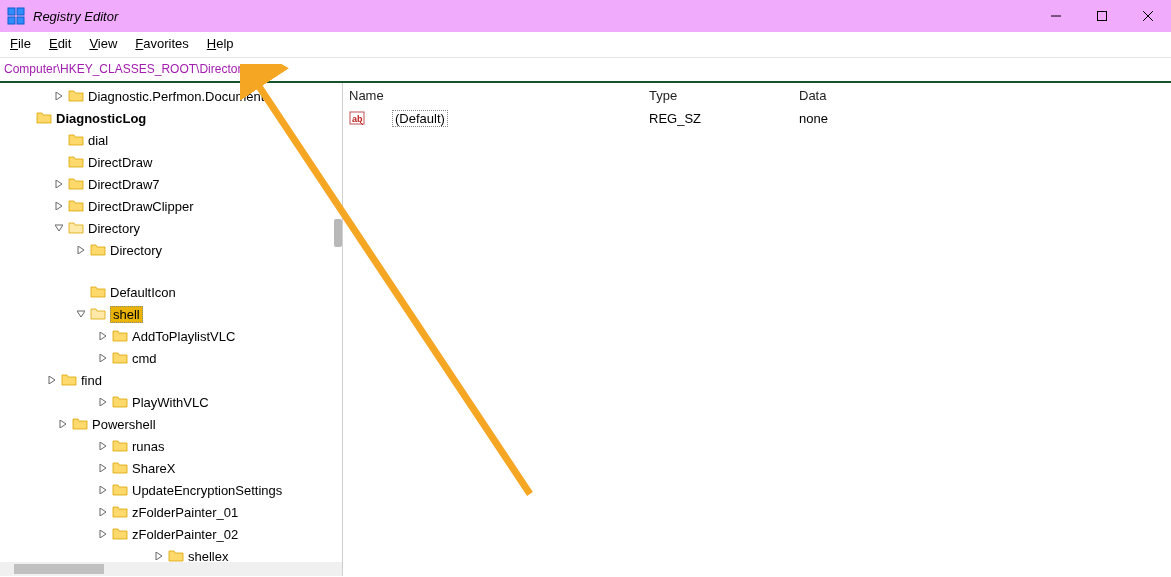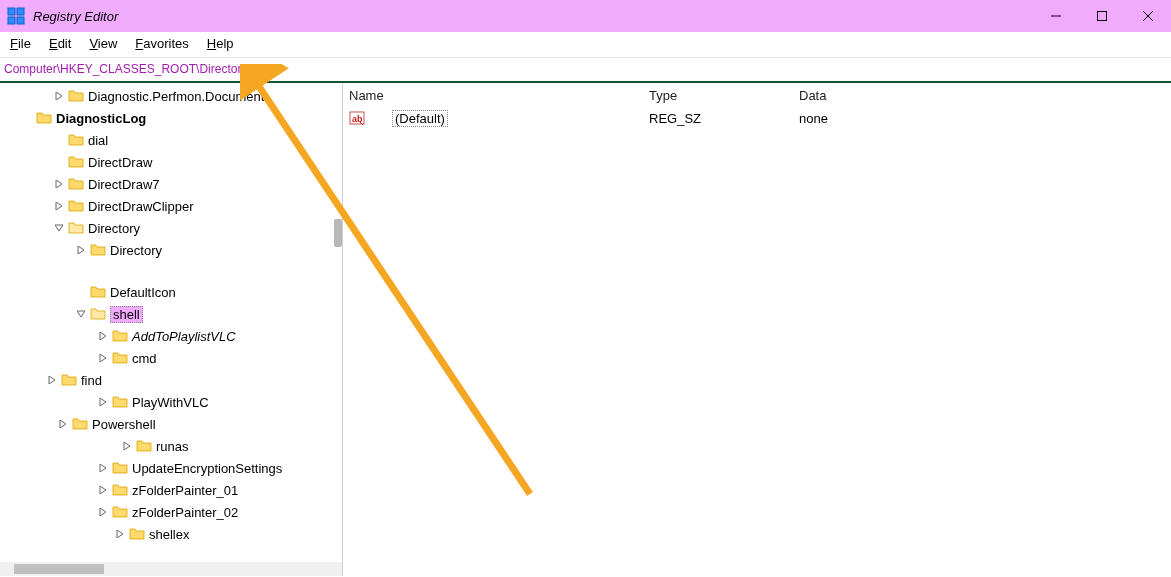--- a/index.html
+++ b/index.html
@@ -90,21 +90,21 @@
   }
   .folder-icon {
     width: 16px;
     height: 14px;
     margin: 0 4px 0 2px;
     display: inline-block;
   }
   .folder-icon svg { display: block; }
   .node-label { }
   .node-label.selected {
-    background: #f0abfc;
+    background: #eab308;
     border: 1px dotted #888;
     padding: 0 2px;
   }
   .list-pane {
     flex: 1;
     display: flex;
     flex-direction: column;
   }
   .list-header {
     display: flex;
@@ -321,21 +321,21 @@
               <path d="M0 1 L8 1 L4 7 Z" fill="none" stroke="#666"></path>
             </svg>
           </span>
           <span class="folder-icon">
             <svg width="16" height="14" viewBox="0 0 16 14">
               <path d="M1 3 L1 12 L15 12 L15 4 L7 4 L6 2 L1 2 Z" fill="#ffe9a8" stroke="#d9a400" stroke-width="0.8"></path>
             </svg>
           </span>
           <span class="node-label selected">shell</span>
         </li>
-        <li style="padding-left: 96px; font-style: italic;">
+        <li style="padding-left: 96px;">
           <span class="twisty">
             <svg width="8" height="8">
               <path d="M1 0 L7 4 L1 8 Z" fill="none" stroke="#666"></path>
             </svg>
           </span>
           <span class="folder-icon">
             <svg width="16" height="14" viewBox="0 0 16 14">
               <path d="M1 3 L1 12 L15 12 L15 4 L7 4 L6 2 L1 2 Z" fill="#ffd96b" stroke="#d9a400" stroke-width="0.8"></path>
             </svg>
           </span>
@@ -386,21 +386,21 @@
               <path d="M1 0 L7 4 L1 8 Z" fill="none" stroke="#666"></path>
             </svg>
           </span>
           <span class="folder-icon">
             <svg width="16" height="14" viewBox="0 0 16 14">
               <path d="M1 3 L1 12 L15 12 L15 4 L7 4 L6 2 L1 2 Z" fill="#ffd96b" stroke="#d9a400" stroke-width="0.8"></path>
             </svg>
           </span>
           <span class="node-label">Powershell</span>
         </li>
-        <li style="padding-left: 96px; margin-left: 24px;">
+        <li style="padding-left: 96px;">
           <span class="twisty">
             <svg width="8" height="8">
               <path d="M1 0 L7 4 L1 8 Z" fill="none" stroke="#666"></path>
             </svg>
           </span>
           <span class="folder-icon">
             <svg width="16" height="14" viewBox="0 0 16 14">
               <path d="M1 3 L1 12 L15 12 L15 4 L7 4 L6 2 L1 2 Z" fill="#ffd96b" stroke="#d9a400" stroke-width="0.8"></path>
             </svg>
           </span>
@@ -410,20 +410,33 @@
           <span class="twisty">
             <svg width="8" height="8">
               <path d="M1 0 L7 4 L1 8 Z" fill="none" stroke="#666"></path>
             </svg>
           </span>
           <span class="folder-icon">
             <svg width="16" height="14" viewBox="0 0 16 14">
               <path d="M1 3 L1 12 L15 12 L15 4 L7 4 L6 2 L1 2 Z" fill="#ffd96b" stroke="#d9a400" stroke-width="0.8"></path>
             </svg>
           </span>
+          <span class="node-label">ShareX</span>
+        </li>
+        <li style="padding-left: 96px;">
+          <span class="twisty">
+            <svg width="8" height="8">
+              <path d="M1 0 L7 4 L1 8 Z" fill="none" stroke="#666"></path>
+            </svg>
+          </span>
+          <span class="folder-icon">
+            <svg width="16" height="14" viewBox="0 0 16 14">
+              <path d="M1 3 L1 12 L15 12 L15 4 L7 4 L6 2 L1 2 Z" fill="#ffd96b" stroke="#d9a400" stroke-width="0.8"></path>
+            </svg>
+          </span>
           <span class="node-label">UpdateEncryptionSettings</span>
         </li>
         <li style="padding-left: 96px;">
           <span class="twisty">
             <svg width="8" height="8">
               <path d="M1 0 L7 4 L1 8 Z" fill="none" stroke="#666"></path>
             </svg>
           </span>
           <span class="folder-icon">
             <svg width="16" height="14" viewBox="0 0 16 14">
@@ -438,21 +451,21 @@
               <path d="M1 0 L7 4 L1 8 Z" fill="none" stroke="#666"></path>
             </svg>
           </span>
           <span class="folder-icon">
             <svg width="16" height="14" viewBox="0 0 16 14">
               <path d="M1 3 L1 12 L15 12 L15 4 L7 4 L6 2 L1 2 Z" fill="#ffd96b" stroke="#d9a400" stroke-width="0.8"></path>
             </svg>
           </span>
           <span class="node-label">zFolderPainter_02</span>
         </li>
-        <li style="padding-left: 113px;">
+        <li style="padding-left: 113px; margin-left: 39px;">
           <span class="twisty">
             <svg width="8" height="8">
               <path d="M1 0 L7 4 L1 8 Z" fill="none" stroke="#666"></path>
             </svg>
           </span>
           <span class="folder-icon">
             <svg width="16" height="14" viewBox="0 0 16 14">
               <path d="M1 3 L1 12 L15 12 L15 4 L7 4 L6 2 L1 2 Z" fill="#ffd96b" stroke="#d9a400" stroke-width="0.8"></path>
             </svg>
           </span>

